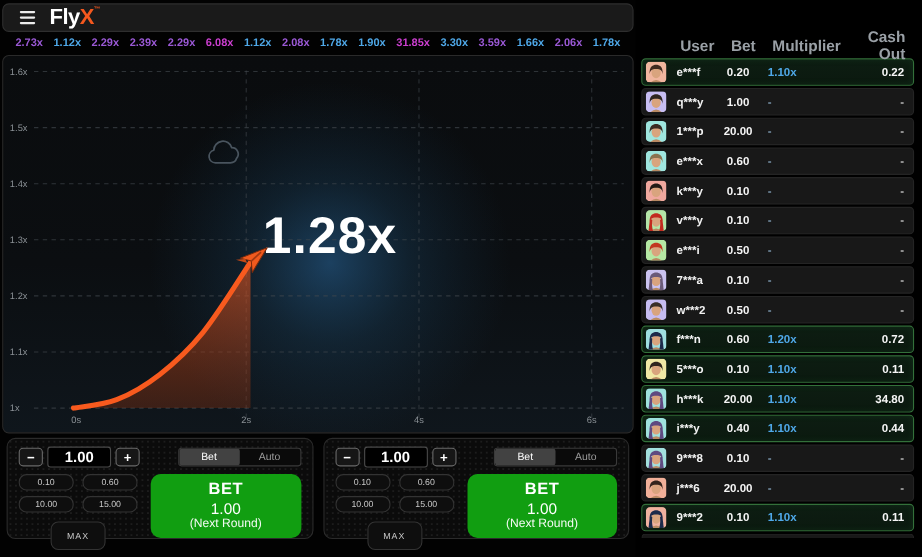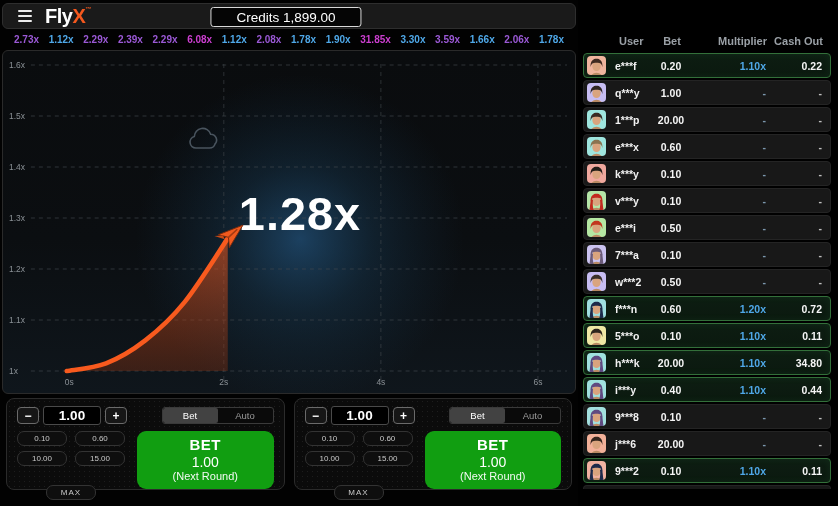--- a/index.html
+++ b/index.html
@@ -77,21 +77,21 @@
   .mode-toggle .seg.active { background:#424242; color:#fff; border-radius:2px; }
   .bp-body { display:flex; margin-top:6px; }
   .quick-col { width:108px; }
   .quick-grid { display:grid; grid-template-columns:50px 50px; gap:5px 8px; }
   .qbtn {
     height:15px; background:#0e0e0e; border:1px solid #333; border-radius:7px;
     color:#c9c9c9; font-size:8px; display:flex; align-items:center; justify-content:center;
     cursor:pointer;
   }
   .max-btn {
-    width:50px; height:15px; margin:19px auto 0 auto;
+    width:50px; height:26px; margin:8px auto 0 auto;
     background:#0e0e0e; border:1px solid #333; border-radius:7px;
     color:#c9c9c9; font-size:8px; letter-spacing:1px;
     display:flex; align-items:center; justify-content:center; cursor:pointer;
   }
   .bet-btn {
     flex:1; margin-left:12px; height:58px; border:none; border-radius:9px;
     background:#119e11; color:#fff; cursor:pointer;
     display:flex; flex-direction:column; align-items:center; justify-content:center;
     font-family:"Liberation Sans", sans-serif;
   }
@@ -105,26 +105,26 @@
     height:19px; border:1px solid #3a3a3a; border-radius:12px; background:#070707;
     display:flex; align-items:stretch; overflow:hidden;
   }
   .tab {
     flex:1; display:flex; align-items:center; justify-content:center;
     font-size:11px; font-weight:bold; color:#e8e8e8; cursor:pointer;
   }
   .tab.active { background:#2e2e2e; border-radius:11px; }
   .thead {
     height:24px; display:flex; align-items:center; padding:0 8px 0 8px;
-    color:#9aa0a6; font-size:11px; font-weight:bold; margin-top:2px;
+    color:#9aa0a6; font-size:14px; font-weight:bold; margin-top:2px;
   }
   .avatar-spacer { width:28px; }
   .cell-user { flex:1; text-align:left; }
   .cell-bet  { width:54px; text-align:center; }
-  .cell-mult { width:68px; text-align:right; }
+  .cell-mult { width:68px; text-align:left; }
   .cell-cash { width:56px; text-align:right; }
 
   .rows { }
   .brow {
     height:25px; margin-bottom:2px; border-radius:4px;
     background:#181818; border:1px solid #242424;
     display:flex; align-items:center; padding:0 8px 0 3px;
     font-size:10.5px;
   }
   .brow.cashed {
@@ -156,21 +156,20 @@
       <div class="hamburger">
           <i></i>
           <i></i>
           <i></i>
         </div>
       <div class="logo">
         <span class="fly">Fly</span>
           <span class="x">X</span>
           <span class="tm">™</span>
       </div>
-      <div class="credits">Credits 1,899.00</div>
     </div>
 
     <div class="history" id="history">
         <span style="color: rgb(155, 89, 214);">2.73x</span>
         <span style="color: rgb(79, 168, 232);">1.12x</span>
         <span style="color: rgb(155, 89, 214);">2.29x</span>
         <span style="color: rgb(155, 89, 214);">2.39x</span>
         <span style="color: rgb(155, 89, 214);">2.29x</span>
         <span style="color: rgb(204, 63, 208);">6.08x</span>
         <span style="color: rgb(79, 168, 232);">1.12x</span>

